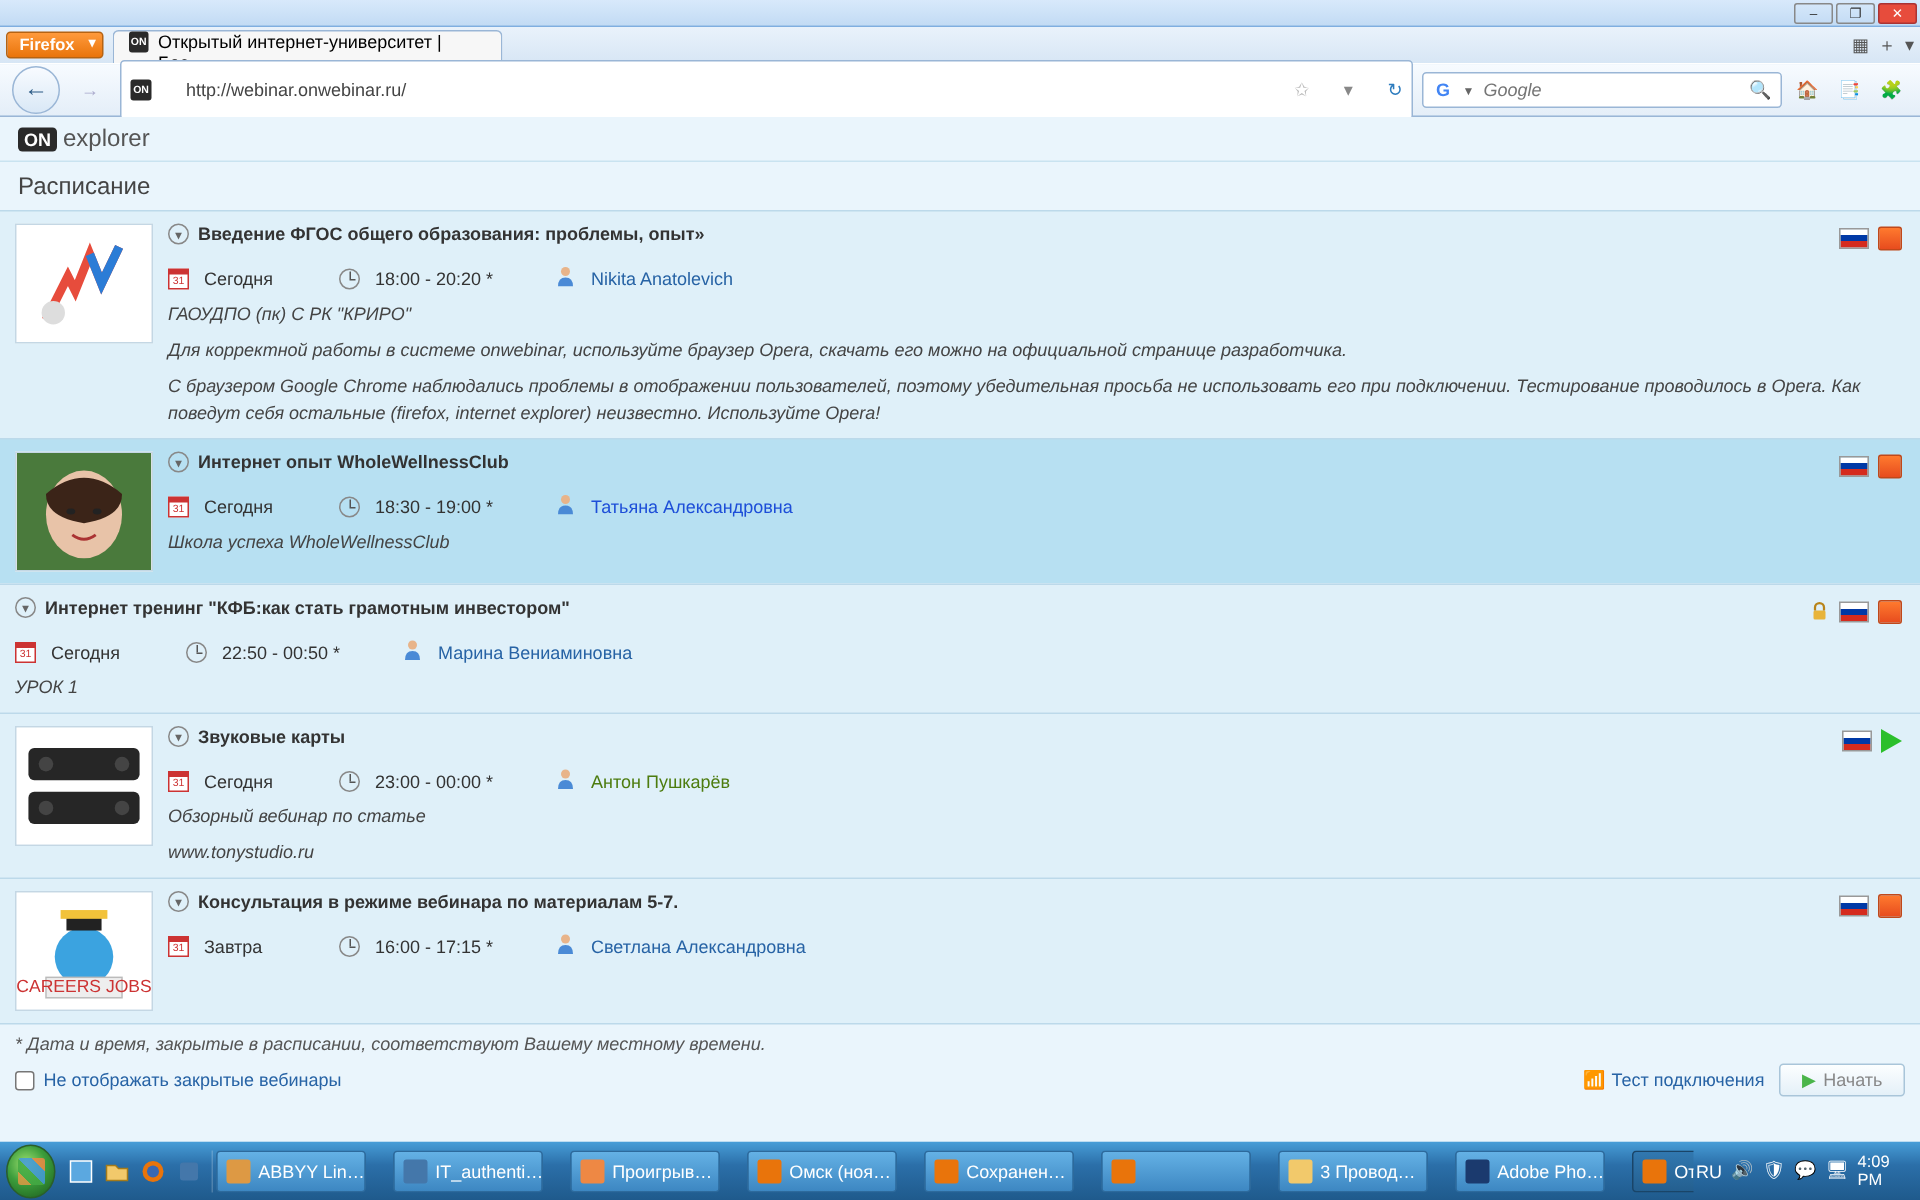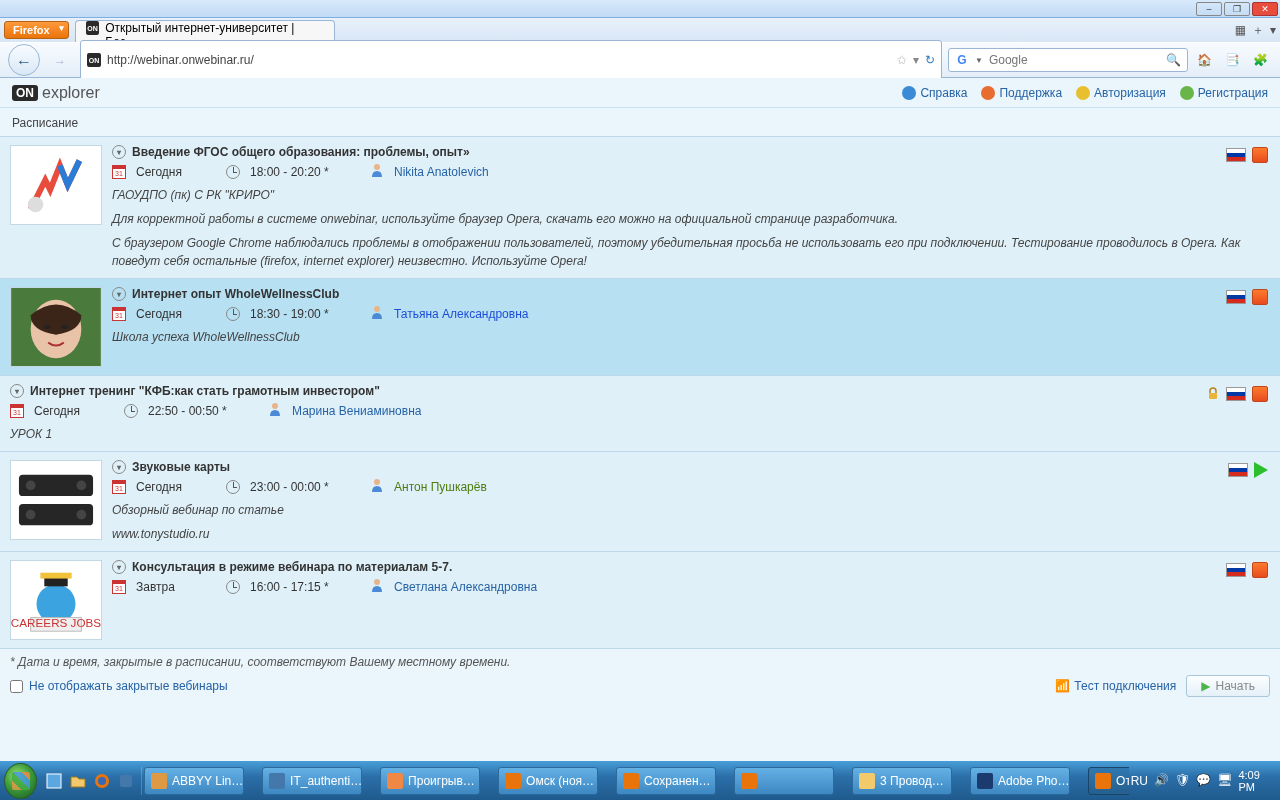--- a/index.html
+++ b/index.html
@@ -10,44 +10,44 @@
 .ff-top{height:24px;background:linear-gradient(#e9f2fb,#d7e6f5);display:flex;align-items:center;padding:0 4px}
 .ff-btn{height:18px;padding:0 18px 0 8px;background:linear-gradient(#ff9a3c,#e9740b);color:#fff;border:1px solid #b56313;border-radius:3px;font-size:11px;font-weight:bold;position:relative}
 .ff-btn:after{content:"▾";position:absolute;right:4px;top:1px;font-size:9px}
 .tabrow{flex:1;height:24px;margin-left:6px;display:flex;align-items:flex-end}
 .tab{height:22px;padding:0 10px;background:#f7f7f7;border:1px solid #9ab6d6;border-bottom:none;border-radius:4px 4px 0 0;display:flex;gap:6px;max-width:260px}
 .tab .favicon{width:14px;height:14px;background:#2a2a2a;border-radius:2px;display:flex;align-items:center;justify-content:center;color:#fff;font-size:7px;font-weight:bold}
 .topicons{display:flex;gap:6px;align-items:center;color:#555}
 .navbar{height:36px;background:linear-gradient(#f7fbff,#e4eef8);border-top:1px solid #fff;border-bottom:1px solid #9ab6d6;display:flex;align-items:center;padding:0 8px;gap:6px}
 .navbtn{width:28px;height:28px;border-radius:4px;display:flex;align-items:center;justify-content:center;color:#2d5c87}
 .navbtn.back{width:32px;height:32px;border-radius:50%;background:linear-gradient(#f8fbff,#d9e8f6);border:1px solid #9ab6d6;font-size:16px}
-.urlbox{flex:1;height:40px;background:#fff;border:1px solid #9ab6d6;border-radius:3px;display:flex;align-items:center;padding:16px 6px;gap:6px}
+.urlbox{flex:1;height:40px;background:#fff;border:1px solid #9ab6d6;border-radius:3px;display:flex;align-items:center;padding:16px 6px;gap:23px}
 .urlbox .favicon{width:14px;height:14px;background:#2a2a2a;border-radius:2px;display:flex;align-items:center;justify-content:center;color:#fff;font-size:7px;font-weight:bold}
 .urlbox input{flex:1;border:none;outline:none;font-size:12px;color:#444}
 .searchbox{width:240px;height:24px;background:#fff;border:1px solid #9ab6d6;border-radius:3px;display:flex;align-items:center;padding:0 6px;gap:6px}
 .searchbox .glogo{width:14px;height:14px;border-radius:2px;background:#fff;display:flex;align-items:center;justify-content:center;font-weight:bold;font-size:10px}
-.searchbox input{flex:1;border:none;outline:none;color:#888;}
+.searchbox input{flex:1;border:none;outline:none;color:#888;font-style:italic}
 .tbicon{width:22px;height:22px;border:1px solid transparent;border-radius:3px;display:flex;align-items:center;justify-content:center;color:#3a5f80}
 .content{height:683px;background:#eaf5fc;overflow-y:scroll;position:relative}
 .appheader{height:30px;display:flex;align-items:center;padding:0 12px;justify-content:space-between;border-bottom:1px solid #c9e3f0}
 .logo{display:flex;align-items:center;gap:4px}
 .logo .on{background:#2a2a2a;color:#fff;padding:1px 4px;border-radius:3px;font-weight:bold;font-size:12px}
 .logo .wb{color:#555;font-size:16px}
 .hlinks{display:flex;gap:14px}
 .hlink{display:flex;align-items:center;gap:4px;color:#2763a5;cursor:pointer}
 .hlink .ic{width:14px;height:14px;border-radius:50%;display:inline-block}
-.pgtitle{padding:8px 12px 6px;color:#444;font-size:12px}
+.pgtitle{padding:8px 12px 6px;color:#444;font-size:16px}
 .event{border-top:1px solid #bcd9ea;padding:8px 10px;display:flex;gap:10px;position:relative;background:#dff0f9}
 .event.sel{background:#b7e0f2}
 .thumb{width:92px;height:80px;background:#fff;border:1px solid #c4d7e4;flex-shrink:0;display:flex;align-items:center;justify-content:center;overflow:hidden}
 .thumb svg{width:100%;height:100%}
 .evbody{flex:1}
 .evtitle{font-size:14px;font-weight:bold;color:#333;display:flex;align-items:center;gap:6px}
 .evtitle .chev{width:14px;height:14px;border-radius:50%;border:1px solid #888;display:inline-flex;align-items:center;justify-content:center;font-size:8px;color:#666}
-.evmeta{display:flex;align-items:center;gap:10px;margin-top:4px;color:#333}
+.evmeta{display:flex;align-items:center;gap:10px;margin-top:14px;color:#333}
 .evmeta .cal{width:14px;height:14px;background:#fff;border:1px solid #c33;border-top:4px solid #c33;font-size:7px;display:flex;align-items:center;justify-content:center;color:#c33}
 .evmeta .clk{width:14px;height:14px;border-radius:50%;border:1px solid #888;position:relative}
 .evmeta .clk:before{content:"";position:absolute;width:1px;height:5px;background:#555;left:6px;top:1px}
 .evmeta .clk:after{content:"";position:absolute;width:4px;height:1px;background:#555;left:6px;top:6px}
 .evdesc{font-style:italic;color:#444;margin-top:6px;line-height:1.5}
 .evbadges{position:absolute;right:12px;top:10px;display:flex;gap:6px;align-items:center}
 .flag-ru{width:20px;height:14px;background:linear-gradient(#fff 33%,#0039a6 33% 66%,#d52b1e 66%);border:1px solid #999}
 .sq-orange{width:16px;height:16px;background:linear-gradient(#ff7a2e,#e74c1e);border:1px solid #c0481a;border-radius:2px}
 .tri-green{width:0;height:0;border-left:14px solid #2bbf2b;border-top:8px solid transparent;border-bottom:8px solid transparent}
 .lock{width:14px;height:14px;display:inline-block}
@@ -117,38 +117,20 @@
   <div class="tbicon">📑</div>
   <div class="tbicon">🧩</div>
 </div>
 
 <div class="content">
   <div class="appheader">
     <div class="logo">
       <span class="on">ON</span>
       <span class="wb">explorer</span>
     </div>
-    <div class="hlinks">
-      <span class="hlink">
-          <span class="ic" style="background:#3a8ad6"></span>
-          <span>Справка</span>
-        </span>
-      <span class="hlink">
-          <span class="ic" style="background:#e86b2f"></span>
-          <span>Поддержка</span>
-        </span>
-      <span class="hlink">
-          <span class="ic" style="background:#e8c02f"></span>
-          <span>Авторизация</span>
-        </span>
-      <span class="hlink">
-          <span class="ic" style="background:#6ab54a"></span>
-          <span>Регистрация</span>
-        </span>
-    </div>
   </div>
   <div class="pgtitle">Расписание</div>
   <div id="events">
       <div class="event">
         <div class="thumb">
           <svg viewBox="0 0 92 80">
             <rect width="92" height="80" fill="#fff"></rect>
             <path d="M20 65 L35 35 L40 45 L50 20 L58 40 L70 15" stroke="#e74c3c" stroke-width="6" fill="none"></path>
             <path d="M50 20 L58 40 L70 15" stroke="#2b7cd6" stroke-width="6" fill="none"></path>
             <circle cx="25" cy="60" r="8" fill="#ddd"></circle>

